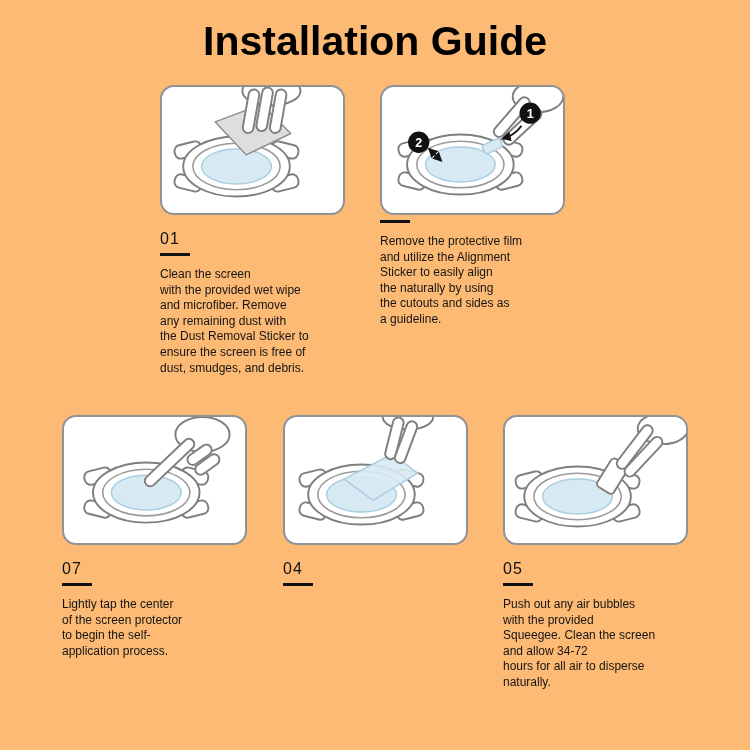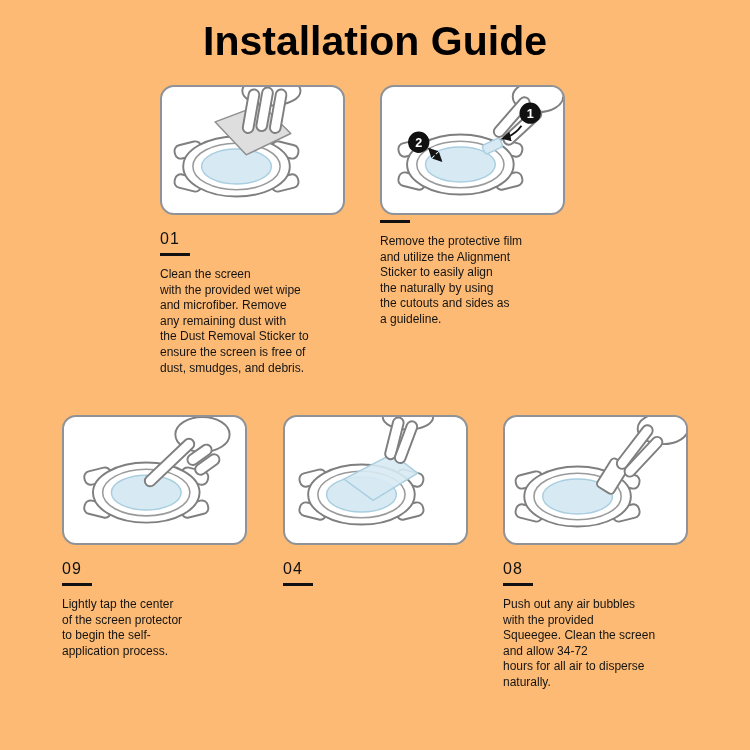--- a/index.html
+++ b/index.html
@@ -144,21 +144,21 @@
           <ellipse class="fillw" cx="142" cy="18" rx="28" ry="18"></ellipse>
           <path class="fO" d="M146,34 L132,44"></path>
             <path class="fI" d="M146,34 L132,44"></path>
           <path class="fO" d="M154,44 L140,54"></path>
             <path class="fI" d="M154,44 L140,54"></path>
           <path class="fO" d="M128,28 L88,66"></path>
             <path class="fI" d="M128,28 L88,66"></path>
         </g>
       </svg>
     </div>
-    <div class="step-num">09</div>
+    <div class="step-num">07</div>
     <div class="step-rule"></div>
     <div class="step-text">Lightly tap the center
 of the screen protector
 to begin the self-
 application process.</div>
   </section>
 
   <section class="step" id="step-4">
     <div class="panel">
       <svg viewBox="0 0 185 130" aria-hidden="true">
@@ -204,21 +204,21 @@
         </g>
         <g>
           <ellipse class="fillw" cx="162" cy="12" rx="26" ry="16"></ellipse>
           <path class="fO" d="M146,14 L120,48"></path>
             <path class="fI" d="M146,14 L120,48"></path>
           <path class="fO" d="M156,26 L128,56"></path>
             <path class="fI" d="M156,26 L128,56"></path>
         </g>
       </svg>
     </div>
-    <div class="step-num">08</div>
+    <div class="step-num">05</div>
     <div class="step-rule"></div>
     <div class="step-text">Push out any air bubbles
 with the provided
 Squeegee. Clean the screen
 and allow 34-72
 hours for all air to disperse
 naturally.</div>
   </section>
 
 </div>

